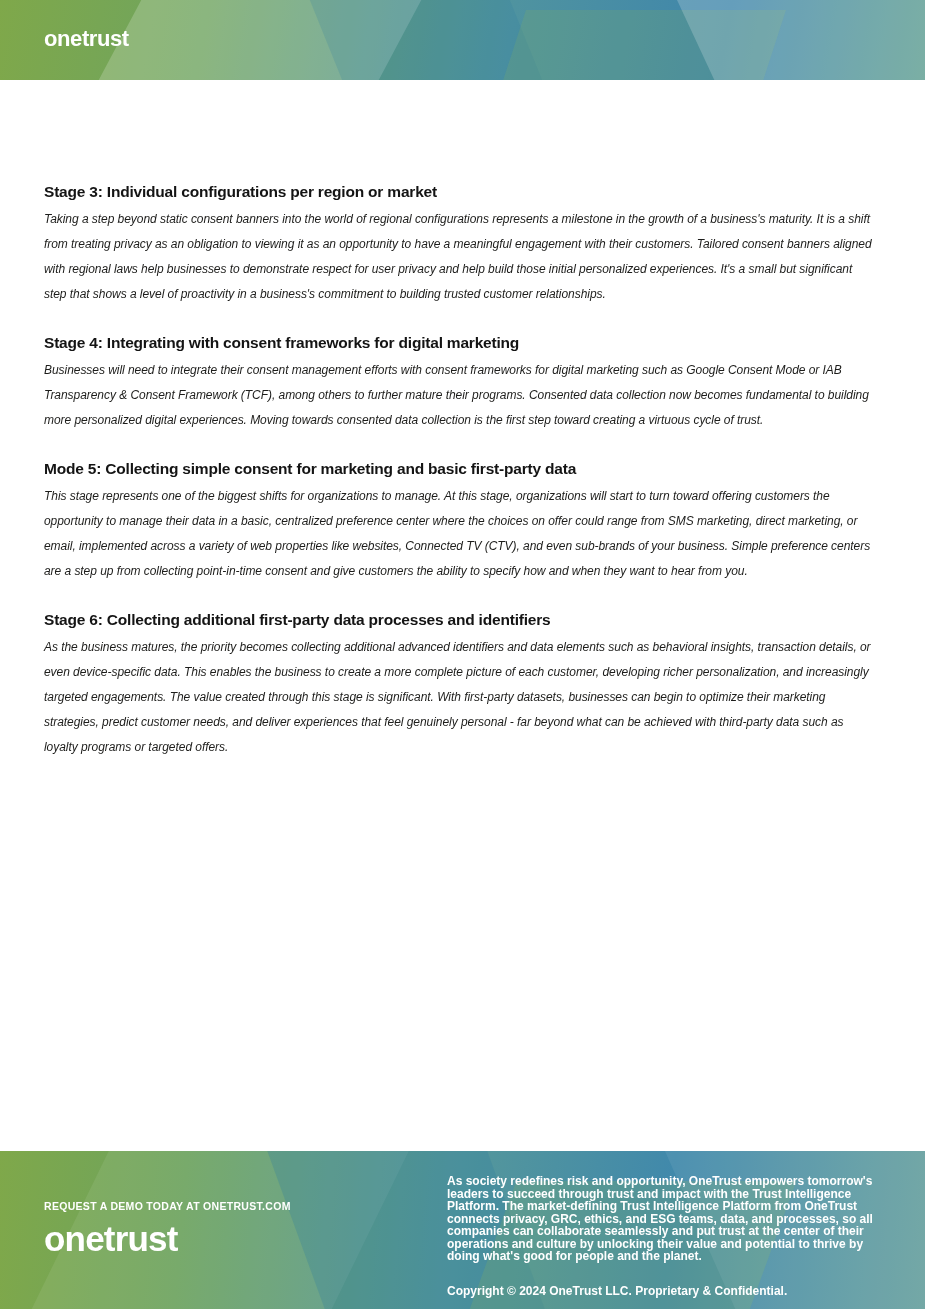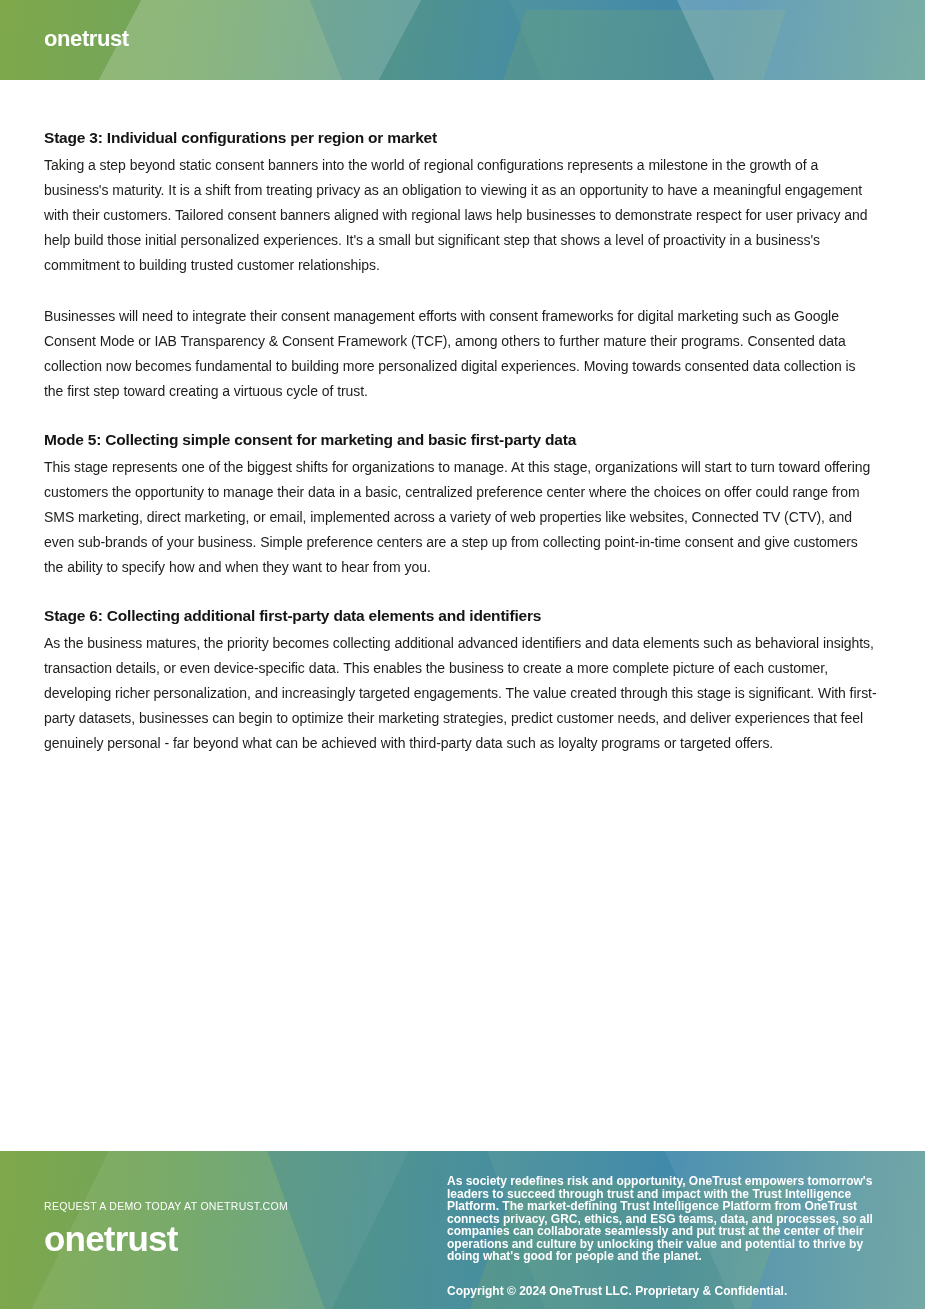--- a/index.html
+++ b/index.html
@@ -67,38 +67,39 @@
     letter-spacing: -0.4px;
     line-height: 1;
   }
 
   
   .content {
     position: absolute;
     top: 80px;
     left: 0;
     width: 925px;
-    padding: 48px 48px 0 44px;
+    padding: 102px 48px 0 44px;
   }
   .section { margin-bottom: 26px; }
   .section:last-child { margin-bottom: 0; }
   .section h2 {
     font-size: 15.5px;
     font-weight: 700;
     letter-spacing: -0.2px;
     margin: 0 0 4px 0;
     line-height: 1.35;
     color: #141414;
   }
   .section p {
-    font-size: 14px;
+    font-size: 12px;
     line-height: 25px;
     margin: 0;
     color: #1d1d1b;
     letter-spacing: -0.05px;
+    font-style: italic;
   }
 
   
   .page-footer {
     position: absolute;
     bottom: 0;
     left: 0;
     width: 925px;
     height: 158px;
     overflow: hidden;
@@ -128,21 +129,21 @@
     width: 280px; height: 260px;
     background: #ffffff; opacity: 0.07;
     transform: skewX(24deg);
   }
   .footer-cta {
     position: absolute;
     left: 44px;
     top: 49px;
     color: #ffffff;
     font-size: 10.5px;
-    font-weight: 400;
+    font-weight: 700;
     letter-spacing: 0.3px;
     text-align: center;
   }
   .footer-logo {
     position: absolute;
     left: 44px;
     top: 70px;
     color: #ffffff;
     font-size: 35px;
     font-weight: 700;
@@ -176,30 +177,31 @@
 </div>
 
 <div class="content">
 
   <div class="section">
     <h2>Stage 3: Individual configurations per region or market</h2>
     <p>Taking a step beyond static consent banners into the world of regional configurations represents a milestone in the growth of a business's maturity. It is a shift from treating privacy as an obligation to viewing it as an opportunity to have a meaningful engagement with their customers. Tailored consent banners aligned with regional laws help businesses to demonstrate respect for user privacy and help build those initial personalized experiences. It's a small but significant step that shows a level of proactivity in a business's commitment to building trusted customer relationships.</p>
   </div>
 
   <div class="section">
+    <h2>Stage 4: Integrating with consent frameworks for digital marketing</h2>
     <p>Businesses will need to integrate their consent management efforts with consent frameworks for digital marketing such as Google Consent Mode or IAB Transparency &amp; Consent Framework (TCF), among others to further mature their programs. Consented data collection now becomes fundamental to building more personalized digital experiences. Moving towards consented data collection is the first step toward creating a virtuous cycle of trust.</p>
   </div>
 
   <div class="section">
     <h2>Mode 5: Collecting simple consent for marketing and basic first-party data</h2>
     <p>This stage represents one of the biggest shifts for organizations to manage. At this stage, organizations will start to turn toward offering customers the opportunity to manage their data in a basic, centralized preference center where the choices on offer could range from SMS marketing, direct marketing, or email, implemented across a variety of web properties like websites, Connected TV (CTV), and even sub-brands of your business. Simple preference centers are a step up from collecting point-in-time consent and give customers the ability to specify how and when they want to hear from you.</p>
   </div>
 
   <div class="section">
-    <h2>Stage 6: Collecting additional first-party data elements and identifiers</h2>
+    <h2>Stage 6: Collecting additional first-party data processes and identifiers</h2>
     <p>As the business matures, the priority becomes collecting additional advanced identifiers and data elements such as behavioral insights, transaction details, or even device-specific data. This enables the business to create a more complete picture of each customer, developing richer personalization, and increasingly targeted engagements. The value created through this stage is significant. With first-party datasets, businesses can begin to optimize their marketing strategies, predict customer needs, and deliver experiences that feel genuinely personal - far beyond what can be achieved with third-party data such as loyalty programs or targeted offers.</p>
   </div>
 
 </div>
 
 <div class="page-footer">
   <div class="facet ff1"></div>
   <div class="facet ff2"></div>
   <div class="facet ff3"></div>
   <div class="facet ff4"></div>

